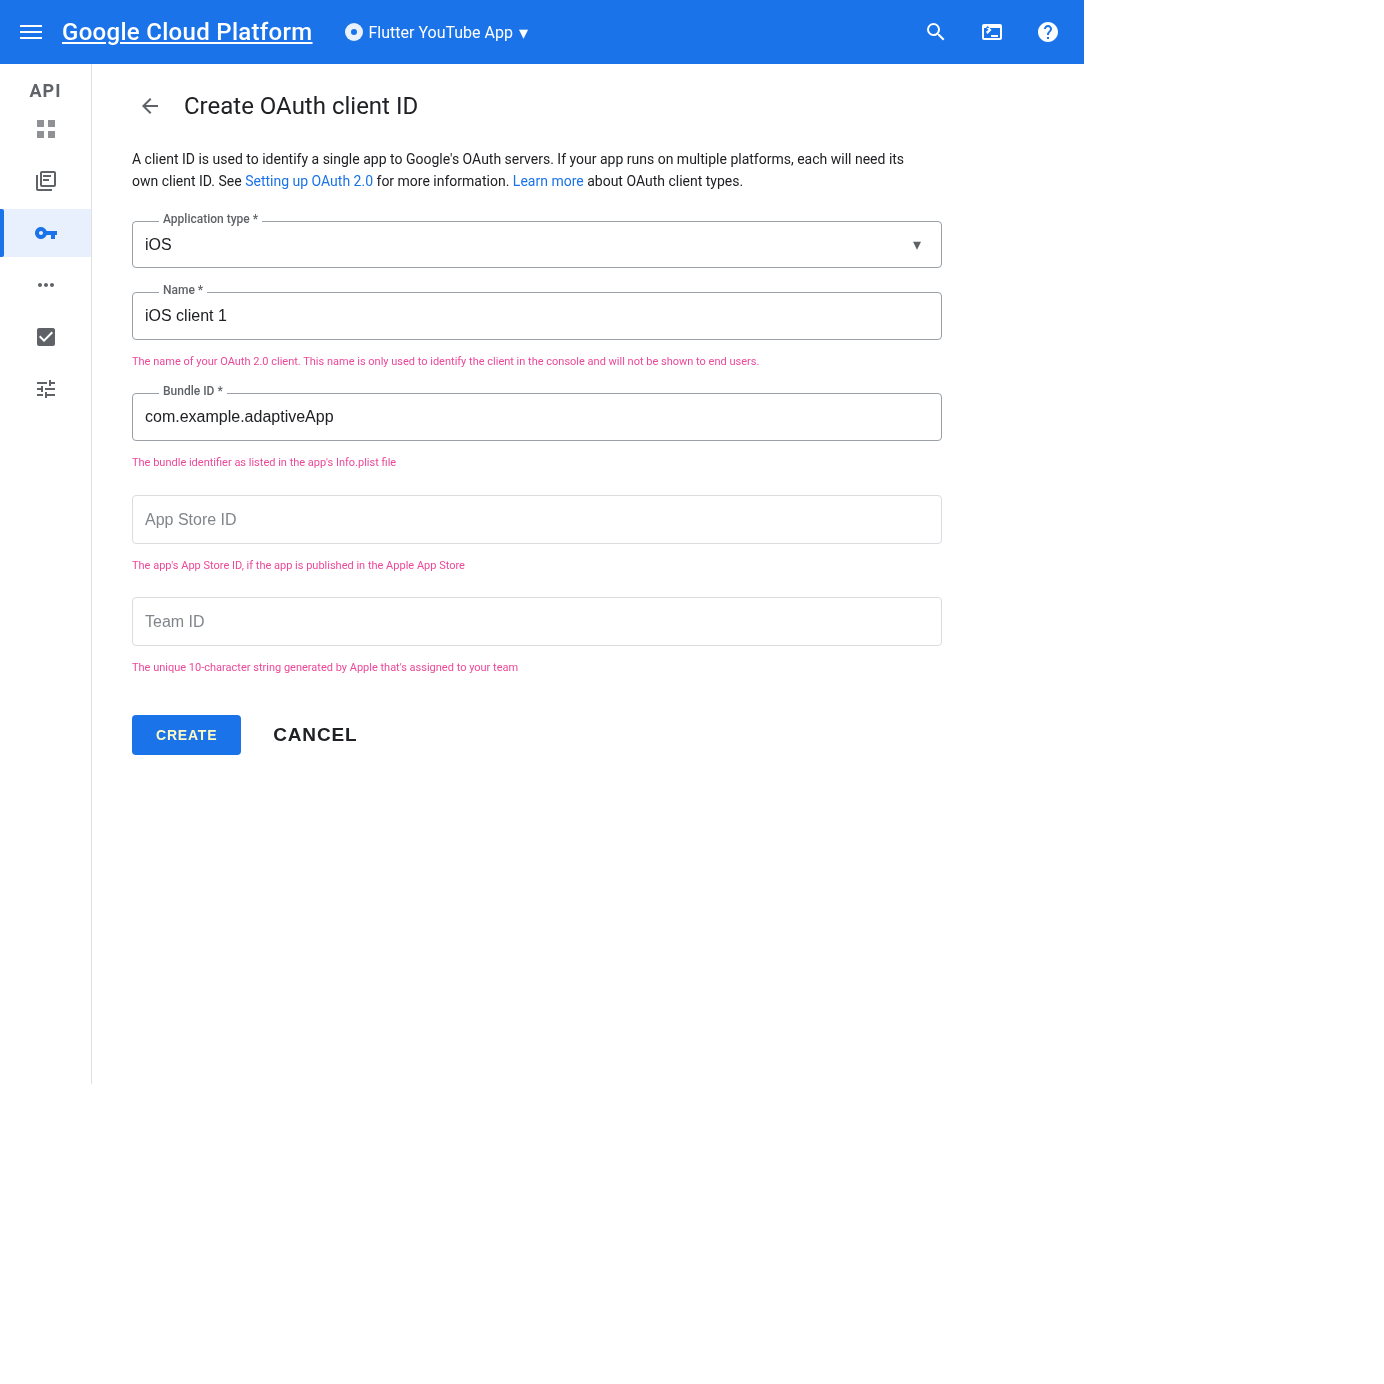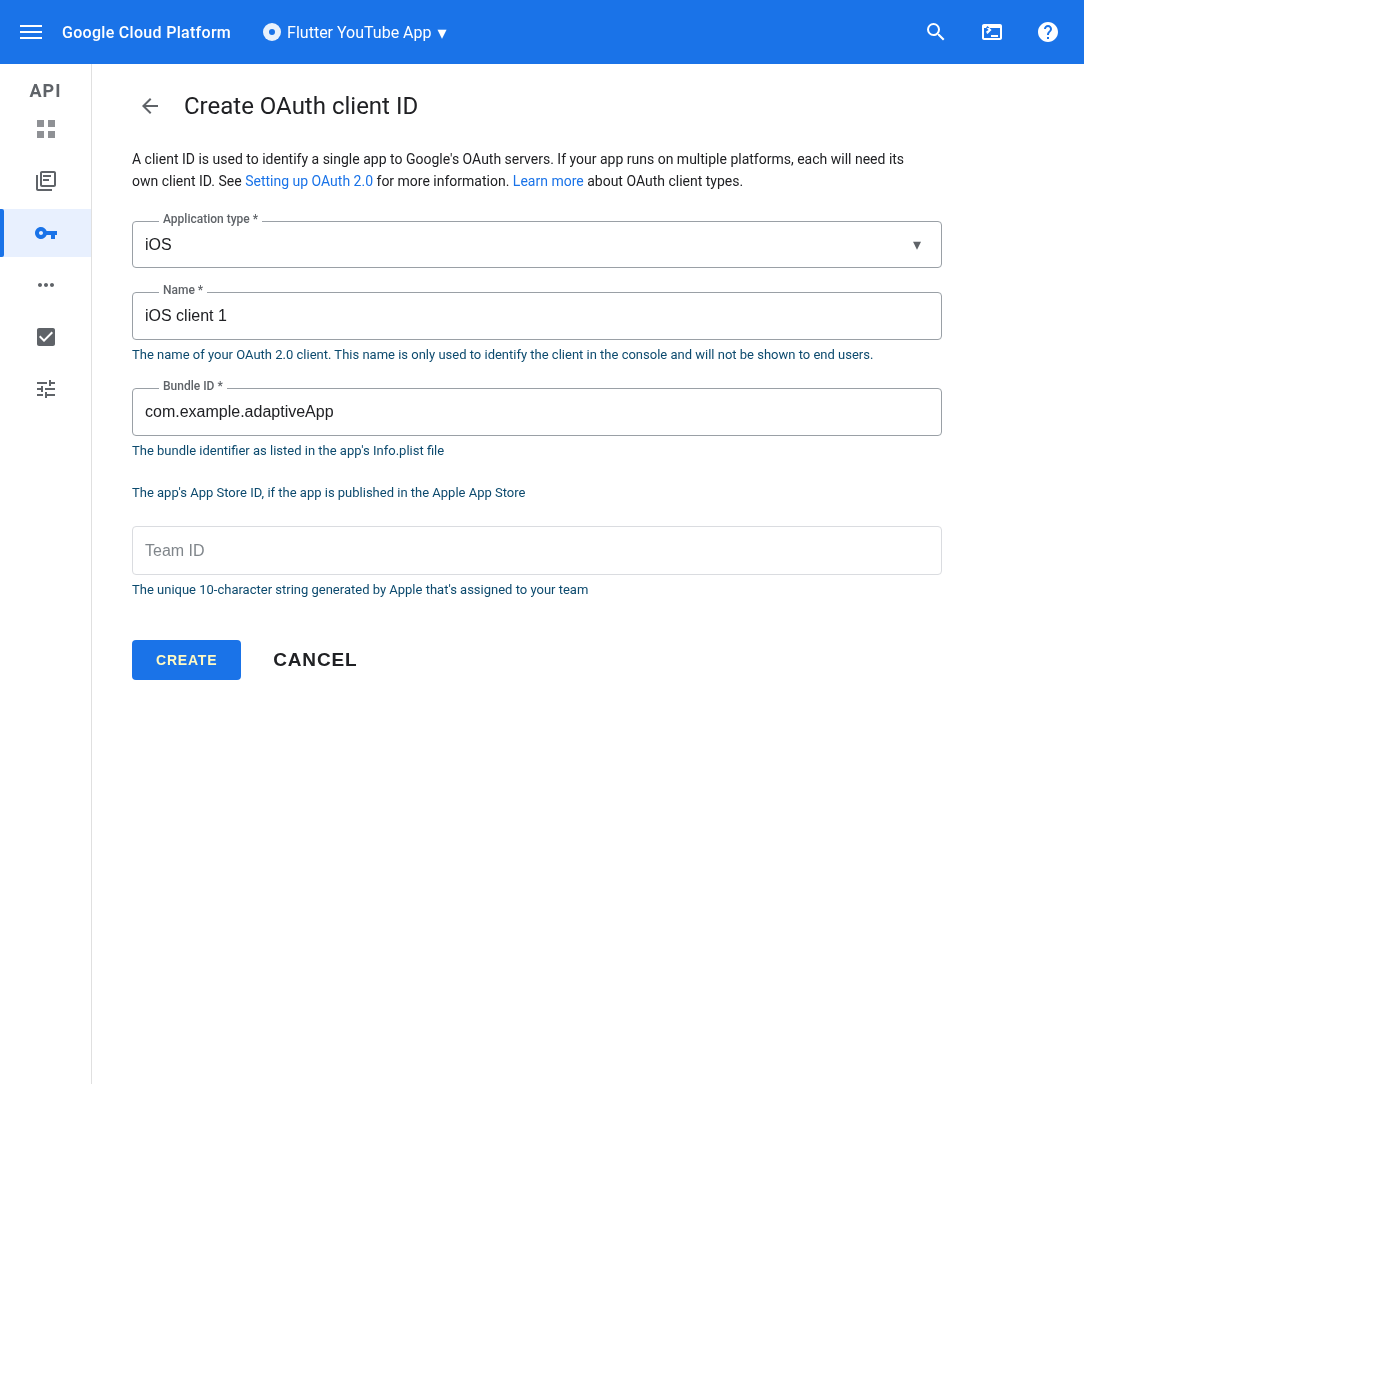--- a/index.html
+++ b/index.html
@@ -23,24 +23,25 @@
       gap: 4px;
       padding: 4px;
     }
     .hamburger-line {
       width: 22px;
       height: 2px;
       background: #fff;
       display: block;
     }
     .top-nav-brand {
-      font-size: 16px;
+      font-size: 24px;
       font-weight: 500;
       color: #fff;
       letter-spacing: 0.3px;
+      text-decoration: underline;
     }
     .top-nav-project {
       display: flex;
       align-items: center;
       gap: 6px;
       margin-left: 16px;
       cursor: pointer;
       text-align: right;
     }
     .project-dot {
@@ -221,23 +222,23 @@
     .field-input {
       width: 100%;
       border: none;
       outline: none;
       font-size: 16px;
       color: #202124;
       background: transparent;
       padding: 6px 0;
     }
     .field-hint {
-      font-size: 13px;
-      color: #0c4a6e;
-      margin-top: 6px;
+      font-size: 11px;
+      color: #ec4899;
+      margin-top: 14px;
       line-height: 1.4;
     }
 
     
     .field-wrapper-placeholder {
       position: relative;
       border: 1px solid #dadce0;
       border-radius: 4px;
       padding: 14px 12px 14px 12px;
       background: #fff;
@@ -418,20 +419,23 @@
 
     <div class="form-group">
       <div class="field-wrapper">
         <label class="field-label">Bundle ID *</label>
         <input type="text" class="field-input" value="com.example.adaptiveApp" style="">
       </div>
       <p class="field-hint">The bundle identifier as listed in the app's Info.plist file</p>
     </div>
 
     <div class="form-group">
+      <div class="field-wrapper-placeholder">
+        <input type="text" class="field-input-placeholder" placeholder="App Store ID" style="">
+      </div>
       <p class="field-hint">The app's App Store ID, if the app is published in the Apple App Store</p>
     </div>
 
     <div class="form-group">
       <div class="field-wrapper-placeholder">
         <input type="text" class="field-input-placeholder" placeholder="Team ID" style="">
       </div>
       <p class="field-hint">The unique 10-character string generated by Apple that's assigned to your team</p>
     </div>
 

